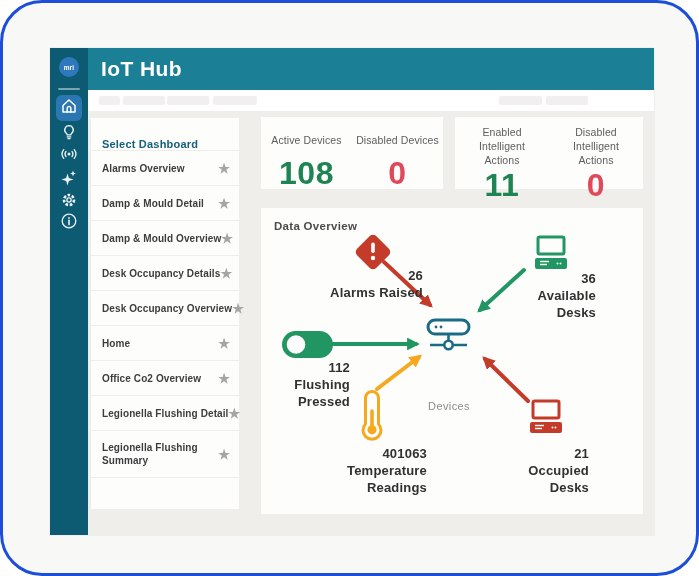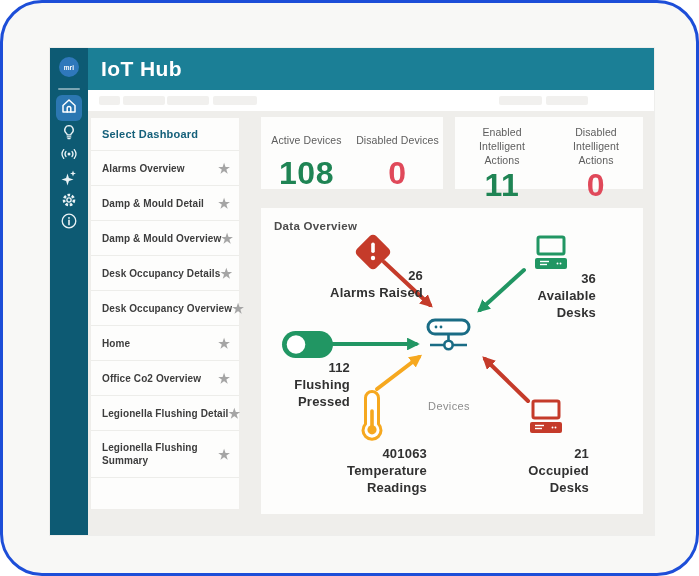--- a/index.html
+++ b/index.html
@@ -28,21 +28,21 @@
   .home-btn{position:absolute;left:6px;top:47px;width:26px;height:26px;border-radius:6px;
             background:#2b77b2;display:flex;align-items:center;justify-content:center;}
   .nav-ic{position:absolute;left:10px;width:18px;height:18px;display:flex;align-items:center;justify-content:center;}
 
   
   .panel{position:absolute;background:#fdfdfc;}
   .dash-panel{left:41px;top:70px;width:148px;height:391px;}
   .drow{display:flex;align-items:center;box-sizing:border-box;
         padding:0 9px 0 11px;border-bottom:1px solid #ededea;height:35px;
         font-size:10px;font-weight:600;color:#3d3d3d;letter-spacing:.1px;cursor:pointer;}
-  .drow.head{height:33px;color:#15607a;font-size:11px;font-weight:700;letter-spacing:.2px;cursor:default;}
+  .drow.head{height:33px;color:#15607a;font-size:11px;font-weight:700;letter-spacing:.2px;cursor:default;align-items:flex-end;}
   .drow .txt{white-space:nowrap;}
   .drow.wrap2{height:47px;}
   .drow.wrap2 .txt{white-space:normal;width:100px;line-height:1.35;}
   .star{margin-left:auto;color:#a5a5a5;font-size:13px;line-height:1;cursor:pointer;}
 
   .stat-card{top:69px;height:72px;display:flex;}
   .card1{left:211px;width:182px;}
   .card2{left:405px;width:188px;}
   .metric{flex:1;display:flex;flex-direction:column;align-items:center;padding-top:9px;box-sizing:border-box;}
   .m-label{height:42px;display:flex;align-items:center;text-align:center;

